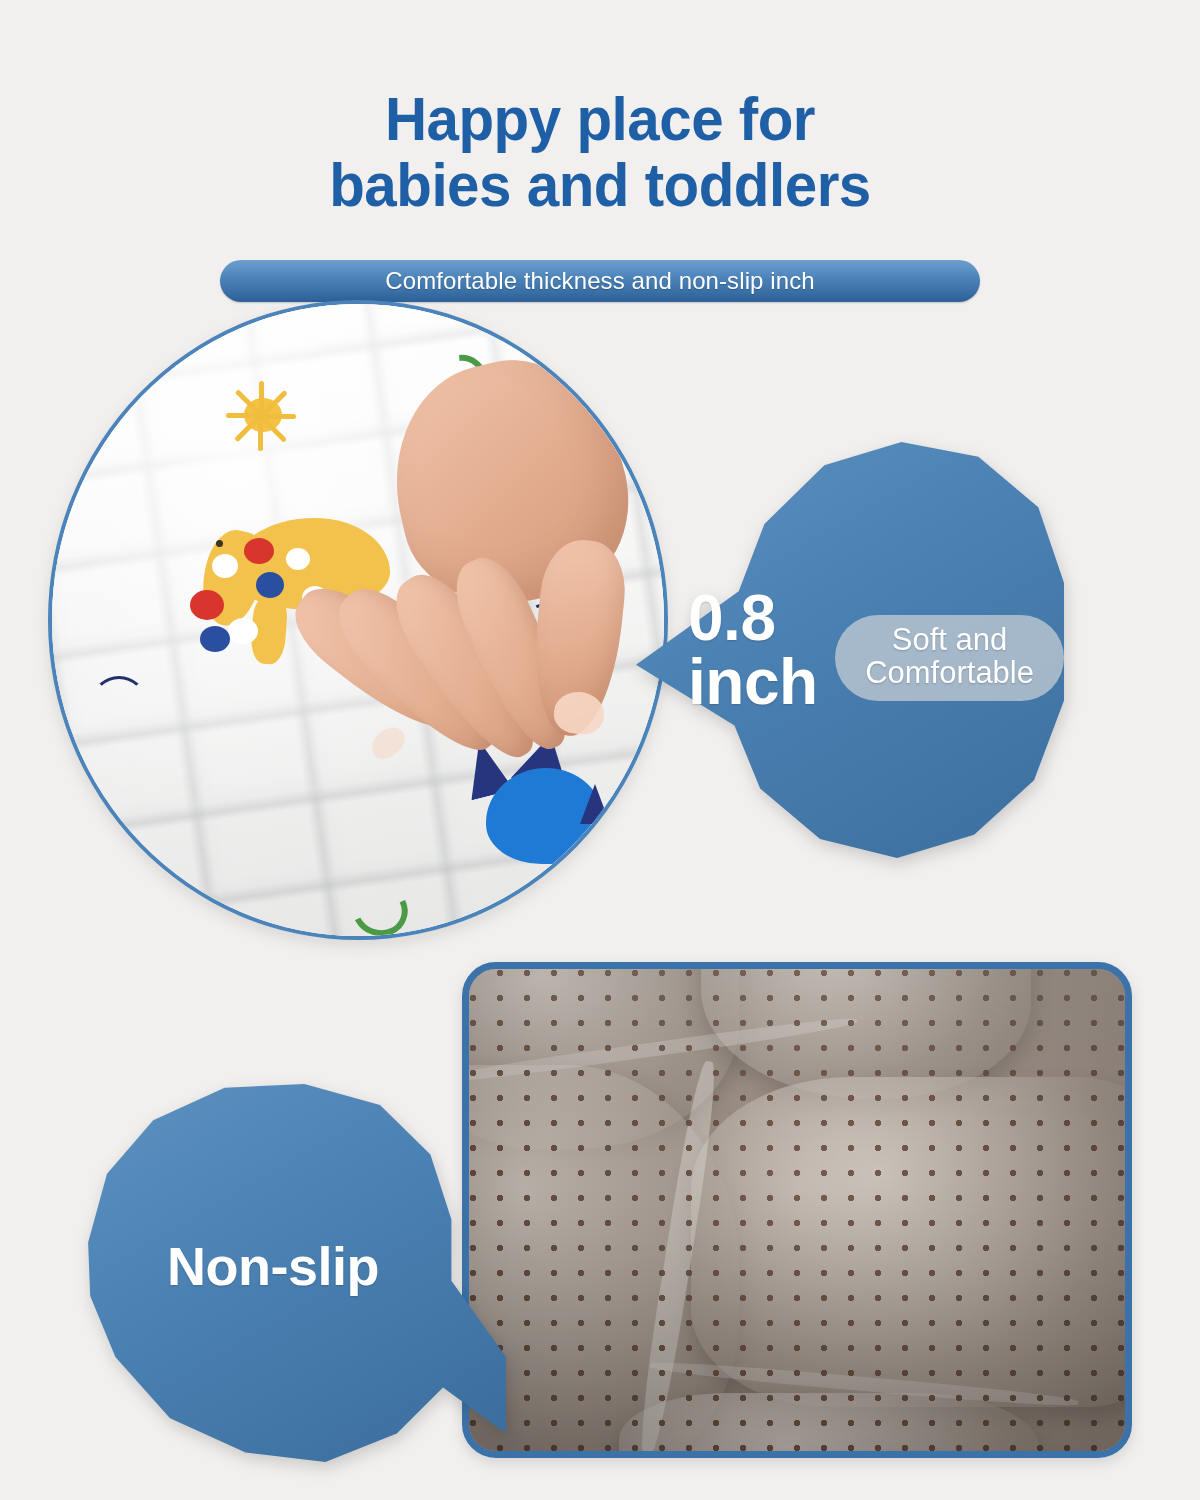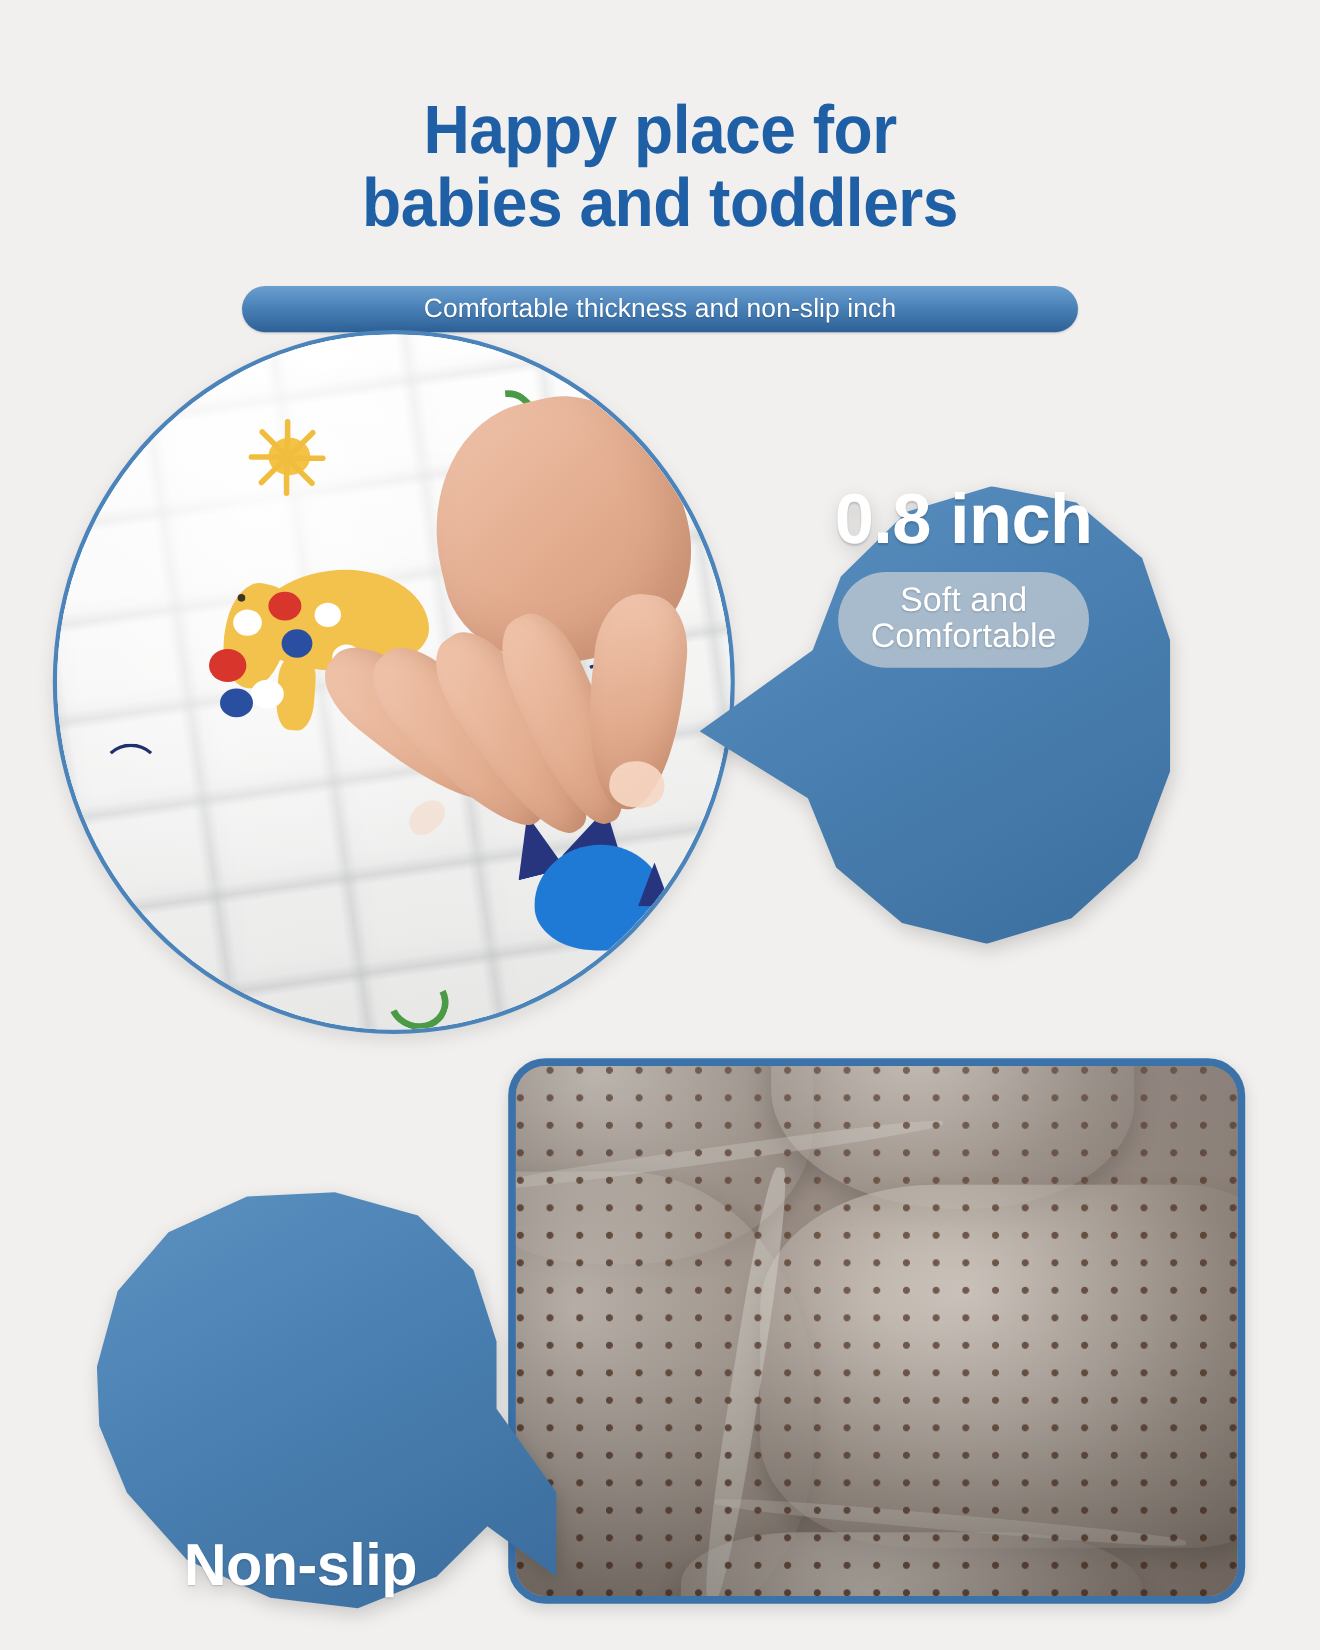--- a/index.html
+++ b/index.html
@@ -195,21 +195,21 @@
       93% 81%,
       79% 94%,
       61% 99.5%,
       43% 95%,
       29% 83%,
       23% 68%
     );
   }
   .bubble-thickness .bub-content {
     position: absolute; inset: 0;
-    display: flex; flex-direction: column;
+    display: flex; 
     align-items: center; justify-content: flex-start;
     padding-left: 52px; box-sizing: border-box;
   }
   .thickness-value {
     color: #ffffff;
     font-size: 64px;
     font-weight: bold;
     line-height: 1;
     letter-spacing: -0.5px;
     text-shadow: 0 1px 2px rgba(0,0,0,0.18);
@@ -305,21 +305,21 @@
       57% 99.5%,
       38% 97%,
       20% 88%,
       7% 72%,
       1% 56%
     );
   }
   .bubble-nonslip .bub-content {
     position: absolute; inset: 0;
     display: flex; flex-direction: column;
-    align-items: center; justify-content: flex-end;
+    align-items: center; justify-content: center;
     padding-right: 46px; padding-bottom: 14px;
     box-sizing: border-box;
   }
   .nonslip-title {
     color: #ffffff;
     font-size: 54px;
     font-weight: bold;
     line-height: 1;
     letter-spacing: -0.5px;
     text-shadow: 0 1px 2px rgba(0,0,0,0.20);

